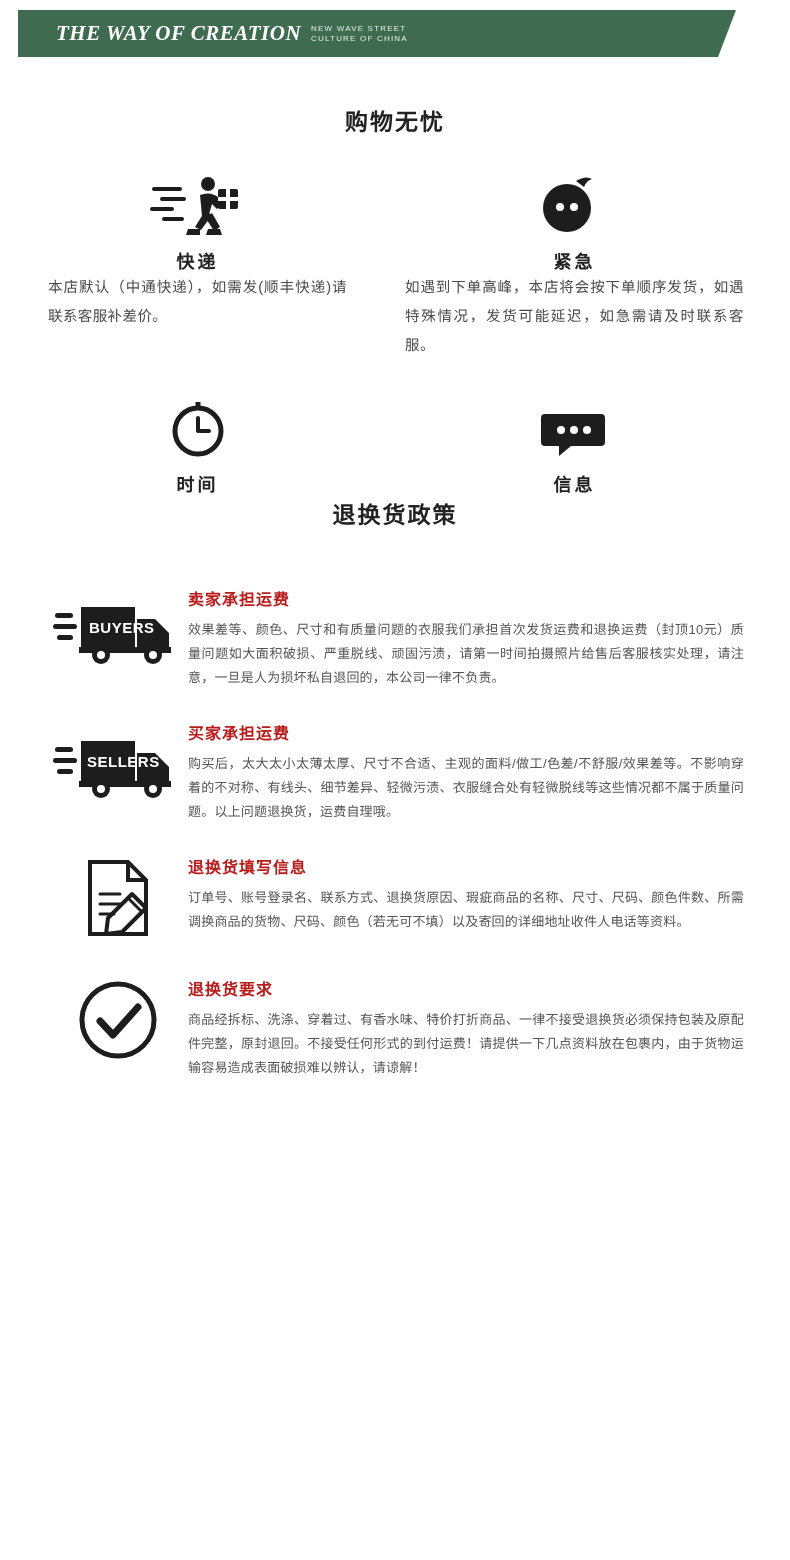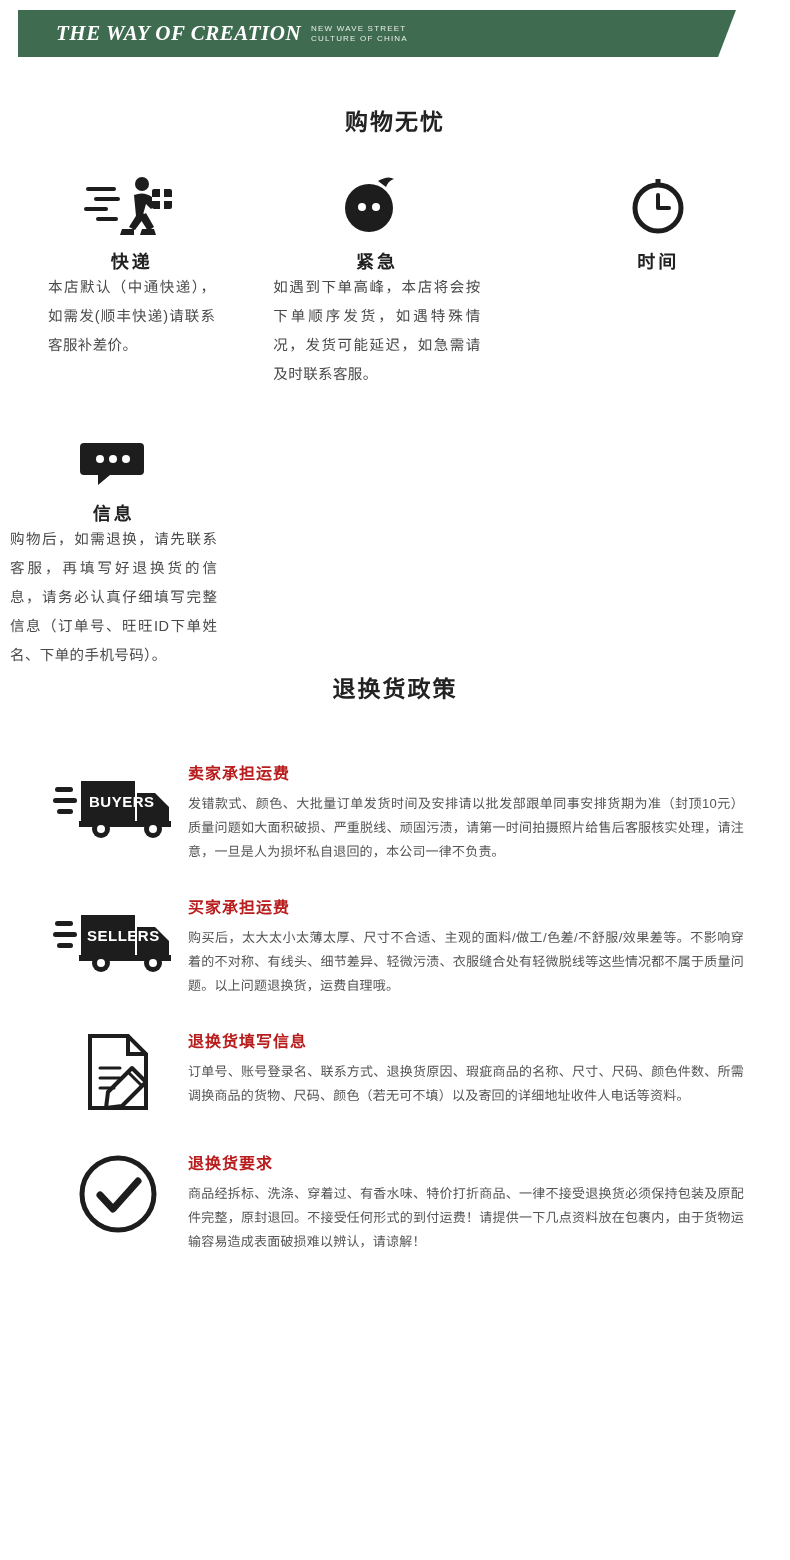--- a/index.html
+++ b/index.html
@@ -55,21 +55,21 @@
     letter-spacing: 2px;
     font-family: Liberation Mono, monospace;
   }
   #title-shopping { margin-top: 46px; }
   #title-return { }
 
   
   .features {
     margin-top: 34px;
     display: grid;
-    grid-template-columns: 1fr 1fr 1fr;
+    grid-template-columns: 1fr 1fr;
     row-gap: 34px;
   }
   .feature { padding: 0 48px; }
   .feature.right { padding: 0 46px 0 10px; }
   .feature-icon {
     height: 66px;
     display: flex;
     align-items: flex-end;
     justify-content: center;
   }
@@ -199,21 +199,20 @@
   <div class="feature right">
     <div class="feature-icon">
       <svg width="70" height="56" viewBox="0 0 70 56">
         <path d="M5 10 h56 a4 4 0 0 1 4 4 v24 a4 4 0 0 1 -4 4 h-30 l-12 10 v-10 h-14 a4 4 0 0 1 -4 -4 v-24 a4 4 0 0 1 4 -4 z" fill="#1d1d1d"></path>
         <circle cx="21" cy="26" r="4" fill="#ffffff"></circle>
         <circle cx="34" cy="26" r="4" fill="#ffffff"></circle>
         <circle cx="47" cy="26" r="4" fill="#ffffff"></circle>
       </svg>
     </div>
     <div class="feature-label">信息</div>
-    <div class="feature-text">购物后，如需退换，请先联系客服，再填写好退换货的信息，请务必认真仔细填写完整信息（订单号、旺旺ID下单姓名、下单的手机号码）。</div>
   </div>
 
 </div>
 
 <div class="section-title" id="title-return">退换货政策</div>
 
 <div class="policies">
 
   <div class="policy">
     <div class="policy-icon">
@@ -228,21 +227,21 @@
         </g>
         <text x="36" y="42" class="truck-word">BUYERS</text>
         <circle cx="48" cy="64" r="9" fill="#1d1d1d"></circle>
           <circle cx="48" cy="64" r="4" fill="#fff"></circle>
         <circle cx="100" cy="64" r="9" fill="#1d1d1d"></circle>
           <circle cx="100" cy="64" r="4" fill="#fff"></circle>
       </svg>
     </div>
     <div class="policy-body">
       <div class="policy-title">卖家承担运费</div>
-      <div class="policy-text">发错款式、颜色、大批量订单发货时间及安排请以批发部跟单同事安排货期为准（封顶10元）质量问题如大面积破损、严重脱线、顽固污渍，请第一时间拍摄照片给售后客服核实处理，请注意，一旦是人为损坏私自退回的，本公司一律不负责。</div>
+      <div class="policy-text">效果差等、颜色、尺寸和有质量问题的衣服我们承担首次发货运费和退换运费（封顶10元）质量问题如大面积破损、严重脱线、顽固污渍，请第一时间拍摄照片给售后客服核实处理，请注意，一旦是人为损坏私自退回的，本公司一律不负责。</div>
     </div>
   </div>
 
   <div class="policy">
     <div class="policy-icon">
       <svg width="130" height="78" viewBox="0 0 130 78">
         <g fill="#1d1d1d">
           <rect x="2" y="22" width="18" height="5" rx="2.5"></rect>
           <rect x="0" y="33" width="24" height="5" rx="2.5"></rect>
           <rect x="4" y="44" width="16" height="5" rx="2.5"></rect>

